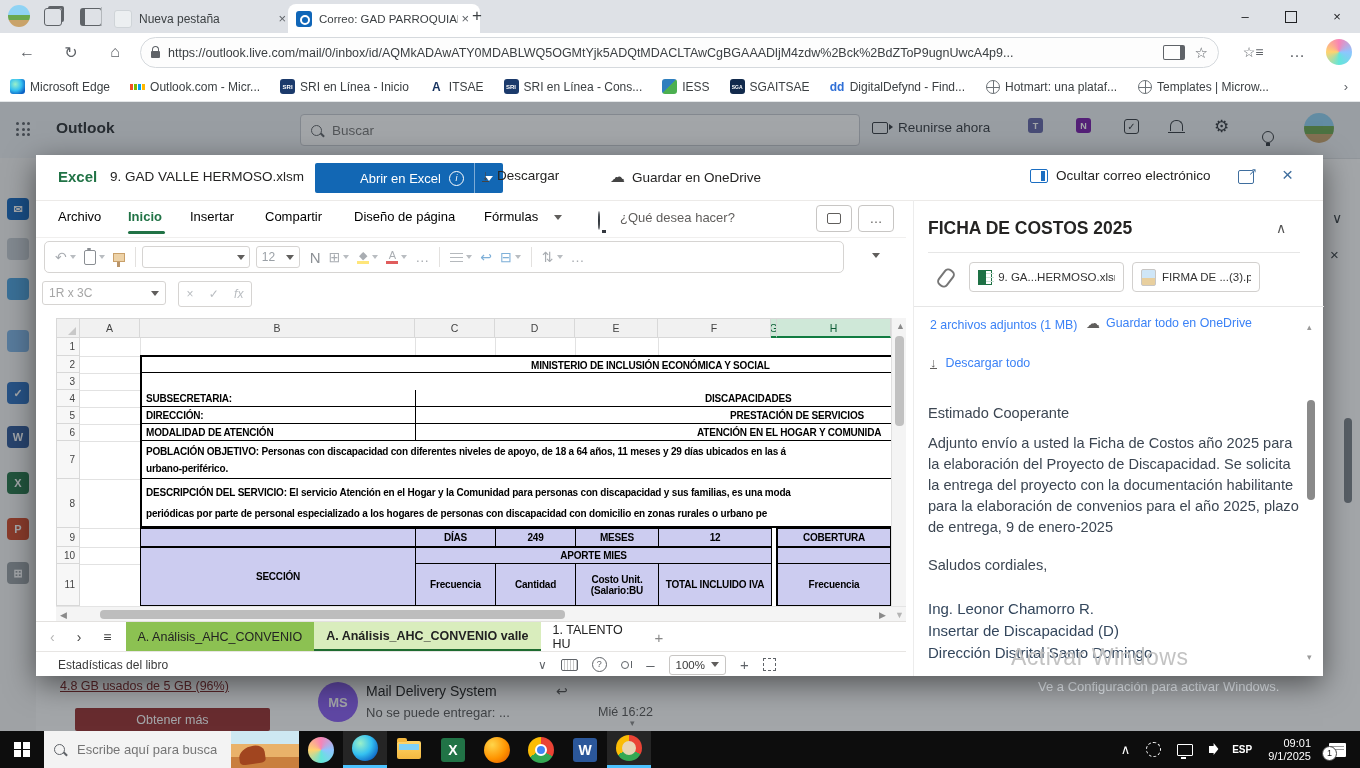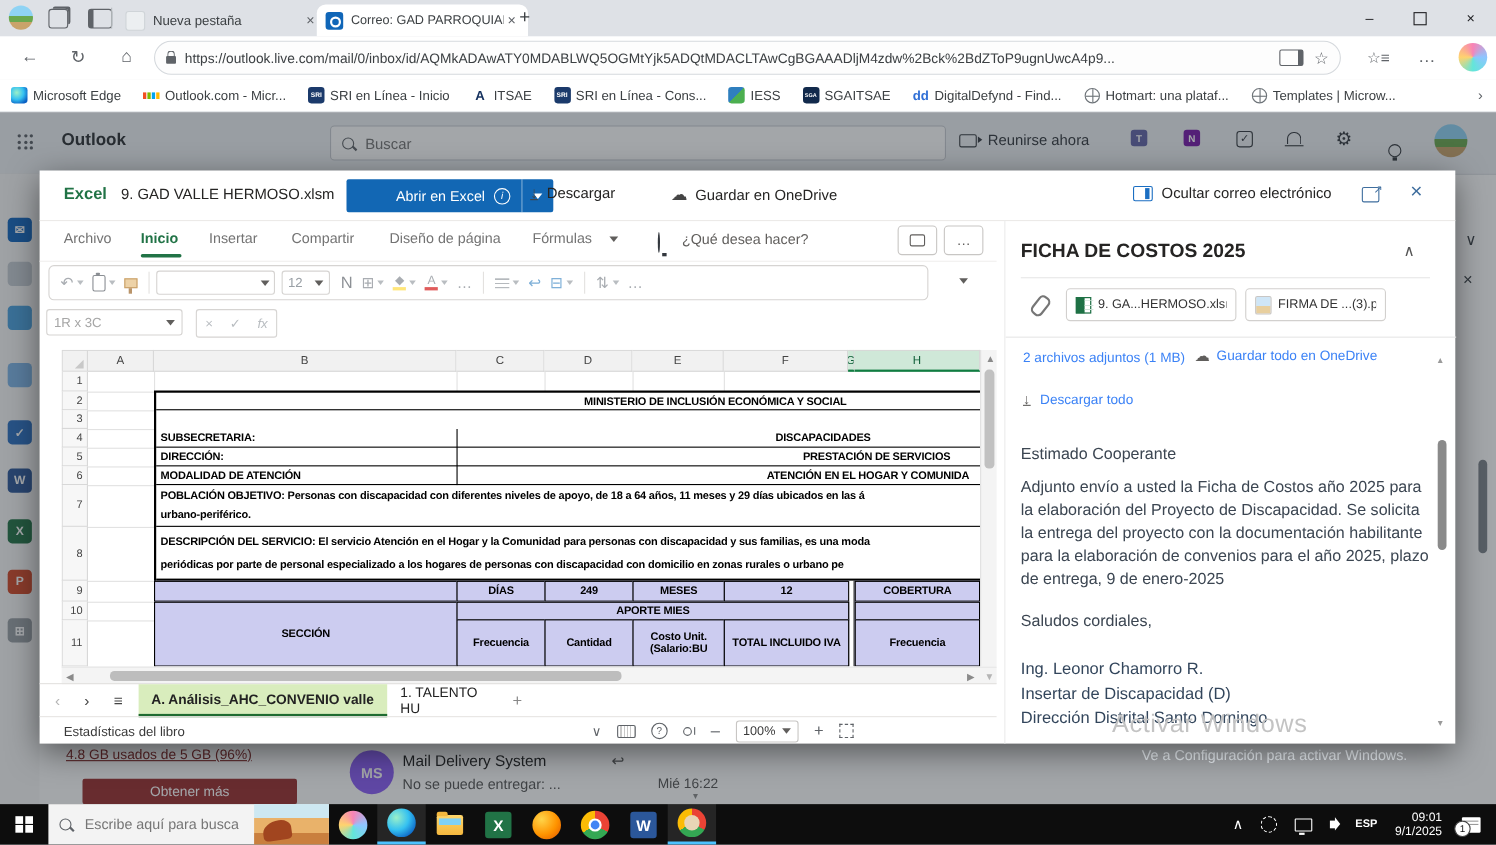--- a/index.html
+++ b/index.html
@@ -51,21 +51,21 @@
   .btn-open{left:279px;top:8px;height:30px;background:#1267b4;color:#fff;font-size:13px;display:flex;align-items:center;border-radius:2px;padding-left:35px;}
   .btn-open .main{padding:0 10px;display:flex;align-items:center;}
   .btn-open .split{width:28px;height:30px;border-left:1px solid rgba(255,255,255,.45);display:flex;align-items:center;justify-content:center;}
   .info-i{width:13px;height:13px;border:1.2px solid #fff;border-radius:50%;font-size:9px;display:inline-flex;align-items:center;justify-content:center;margin-left:8px;font-style:italic;}
   .info-i::before{content:"i";}
   .vh-item{font-size:13.5px;color:#252423;display:flex;align-items:center;}
   .caret{display:inline-block;width:0;height:0;border-left:4px solid transparent;border-right:4px solid transparent;border-top:5px solid #605e5c;}
   .caret.b{border-top-color:#fff;}
   
   .ribbon{left:0;top:45px;width:870px;height:37px;border-bottom:1px solid #f0efee;}
-  .rtab{font-size:13px;color:#737373;position:absolute;top:9px;}
+  .rtab{font-size:13px;color:#000000;position:absolute;top:9px;}
   .rtab.active{font-weight:bold;color:#217346;}
   .rtab-underline{position:absolute;top:31px;height:3px;background:#217346;border-radius:2px;}
   .tellme{font-size:13px;color:#605e5c;}
   .rbtn{border:1px solid #c8c6c4;border-radius:4px;width:34px;height:25px;display:flex;align-items:center;justify-content:center;color:#605e5c;font-size:13px;}
   
   .tbarbox{left:8px;top:86px;width:800px;height:32px;border:1px solid #d6d4d2;border-radius:5px;display:flex;align-items:center;padding:0 6px;box-sizing:border-box;color:#a9adb2;}
   .tic{display:flex;align-items:center;margin:0 4px;font-size:14px;color:#a9adb2;}
   .tic .caret{border-top-width:4px;border-left-width:3.5px;border-right-width:3.5px;border-top-color:#b9bdc1;margin-left:3px;}
   .tsep{width:1px;height:20px;background:#e3e1df;margin:0 6px;}
   .fontbox{width:108px;height:22px;border:1px solid #d6d4d2;border-radius:3px;display:flex;align-items:center;justify-content:flex-end;padding:0 4px;box-sizing:border-box;}
@@ -514,20 +514,21 @@
         <span class="arr a" style="left:4px;top:3px;">◀</span>
         <span class="thumbh" style="left:44px;width:465px;"></span>
         <span class="arr a" style="right:20px;top:3px;">▶</span>
         <span class="arr a" style="right:2px;top:3px;color:#b5b5b5;">▼</span>
       </div>
 
       <div class="a stabs">
         <span style="margin-left:14px;color:#b5b5b5;font-size:14px;">‹</span>
         <span style="margin-left:22px;color:#444;font-size:14px;">›</span>
         <span style="margin:0 14px 0 22px;color:#444;font-size:14px;">≡</span>
+        <div class="stab" style="background:#8cc152;">A. Análisis_AHC_CONVENIO</div>
         <div class="stab" style="background:#d9edbd;font-weight:bold;border-bottom:3px solid #1e6b30;">A. Análisis_AHC_CONVENIO valle</div>
         <div class="stab" style="max-width:108px;overflow:hidden;">1. TALENTO HU</div>
         <span style="margin-left:6px;color:#888;font-size:15px;">+</span>
       </div>
 
       <div class="a statusbar">
         <span style="margin-left:22px;">Estadísticas del libro</span>
         <span class="sic" style="margin-left:370px;">∨</span>
         <span class="sic">
             <span style="width:15px;height:10px;border:1.3px solid #5f6368;border-radius:2px;background:repeating-linear-gradient(90deg,transparent 0 2px,#c9c9c9 2px 3px);"></span>

